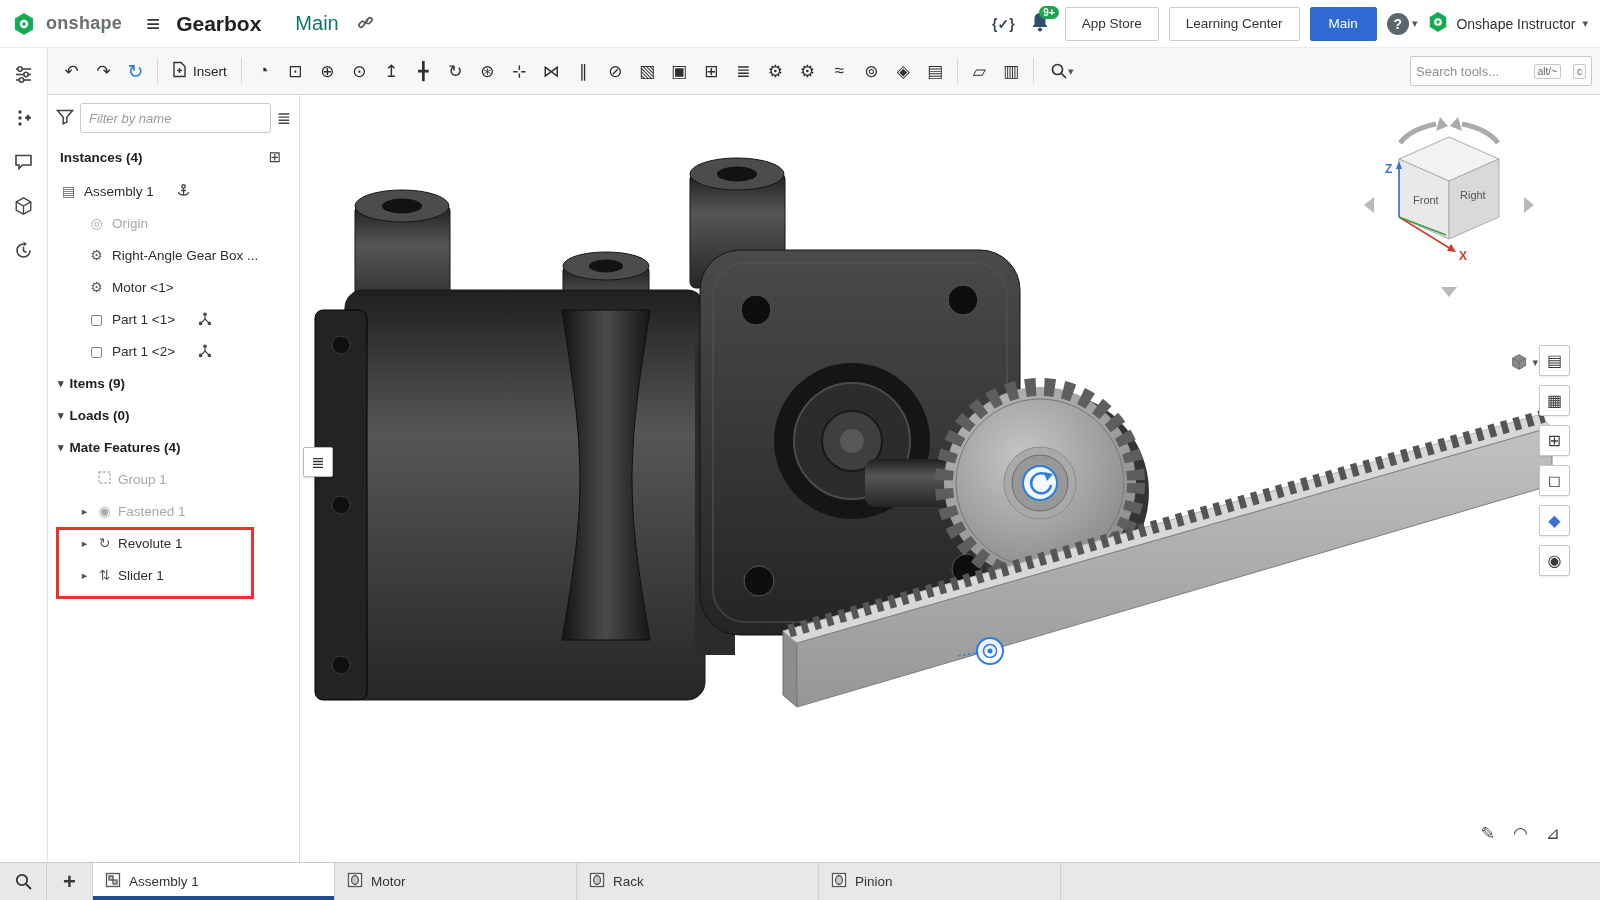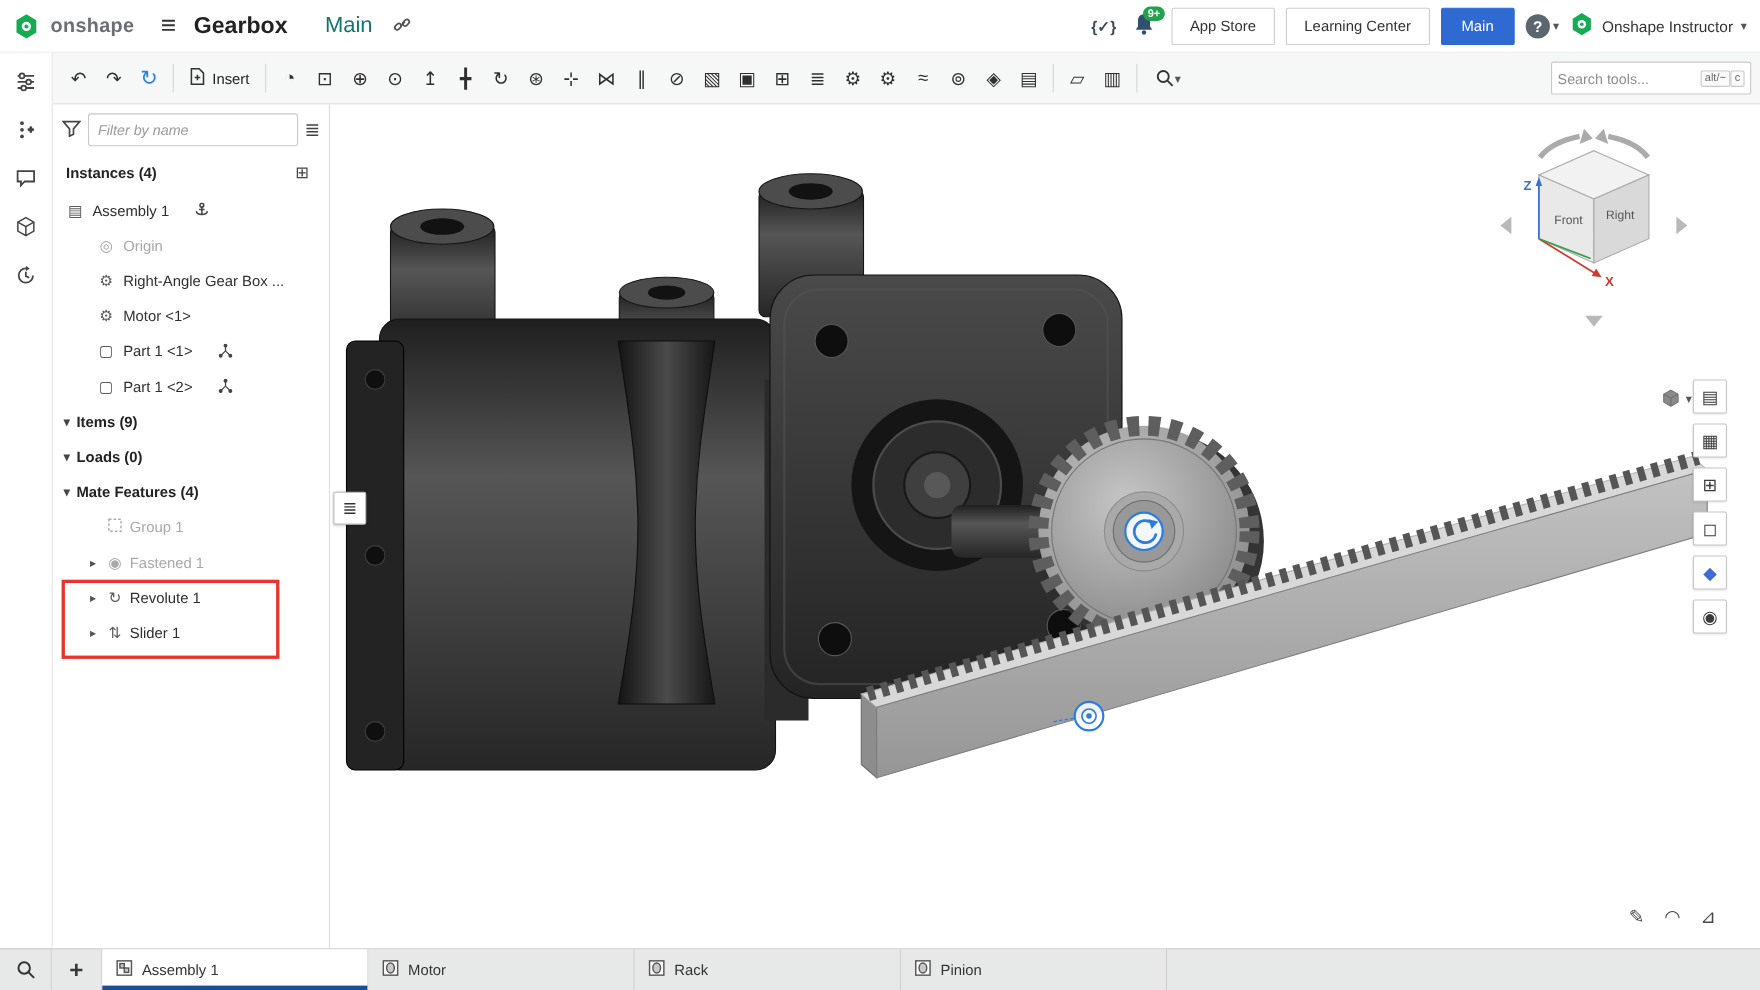--- a/index.html
+++ b/index.html
@@ -31,21 +31,21 @@
   .leftstrip { width:48px; background:#fff; border-right:1px solid #e4e4e4; display:flex; flex-direction:column; align-items:center; padding-top:10px; gap:12px; }
   .strip-btn { width:32px; height:32px; display:flex; align-items:center; justify-content:center; background:none; border:none; cursor:pointer; color:#444; }
   .rightcol { flex:1; display:flex; flex-direction:column; min-width:0; }
 
   
   .toolbar { height:47px; flex:0 0 47px; background:#f6f7f7; border-bottom:1px solid #d8d8d8; display:flex; align-items:center; padding:0 8px; gap:1px; }
   .ibtn { width:31px; height:31px; display:flex; align-items:center; justify-content:center; font-size:17px; color:#2f2f2f; background:none; border:none; border-radius:2px; cursor:pointer; }
   .ibtn.sync { color:#2a7de1; font-size:19px; }
   .vdiv { width:1px; height:26px; background:#d6d6d6; margin:0 5px; }
   .insert-btn { display:flex; align-items:center; gap:6px; height:31px; padding:0 8px; background:none; border:none; font-size:13.5px; color:#222; cursor:pointer; }
-  .search-box { margin-left:auto; width:182px; height:30px; background:#fff; border:1px solid #c9c9c9; border-radius:2px; display:flex; align-items:center; padding:0 5px; gap:0; }
+  .search-box { margin-left:auto; width:182px; height:30px; background:#fff; border:1px solid #c9c9c9; border-radius:2px; display:flex; align-items:center; padding:0 5px; gap:12px; }
   .search-box input { flex:1; min-width:0; border:none; outline:none; font-size:13px; color:#333; font-family:inherit; }
   .search-box input::placeholder { color:#8f8f8f; }
   kbd { font-size:10px; color:#666; border:1px solid #c9c9c9; border-radius:2px; padding:1px 3px; background:#fafafa; font-family:"Liberation Sans",sans-serif; }
 
   
   .content { display:flex; flex:1; min-height:0; }
 
   
   .tree-panel { width:252px; flex:0 0 252px; background:#fff; border-right:1px solid #ddd; position:relative; overflow:hidden; }
   .filter-row { display:flex; align-items:center; gap:6px; padding:8px 8px 6px 8px; }

